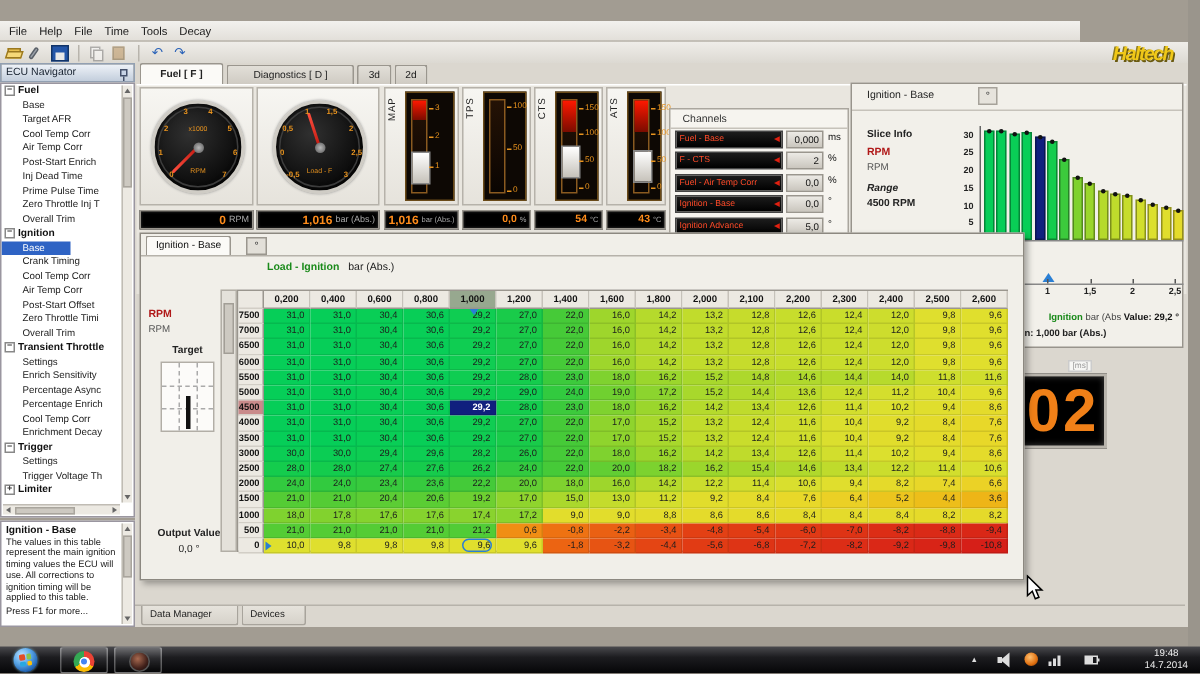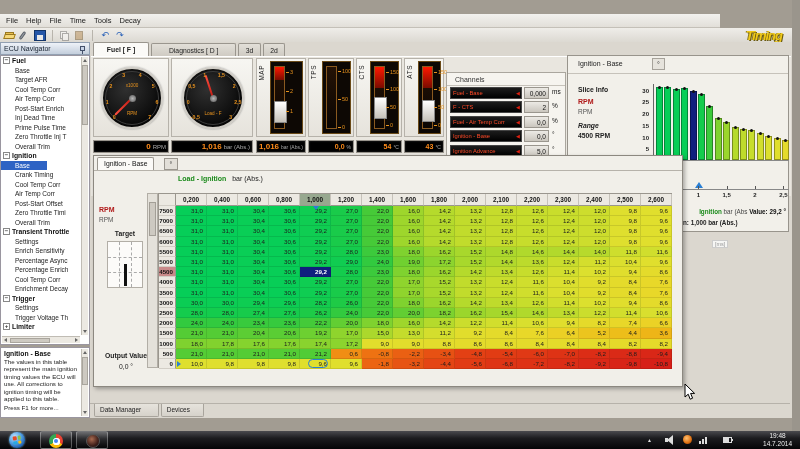--- a/index.html
+++ b/index.html
@@ -199,21 +199,21 @@
     <span class="tico dim">
         <i class="pg1"></i>
         <i class="pg2"></i>
       </span>
     <span class="tico dim">
         <i class="clip"></i>
       </span>
     <span class="tsep"></span>
     <span class="tico">↶</span>
     <span class="tico">↷</span>
-    <span class="logo">Timing</span>
+    <span class="logo">Haltech</span>
   </div>
 
   <div class="side-head">
     <span>ECU Navigator</span>
     <span class="pin-ic"></span>
   </div>
   <div class="treewrap">
     <div id="navtree">
         <div class="tree-group">
           <span class="tbox">−</span>
@@ -527,20 +527,21 @@
         <div class="sxtick" style="left: 130.333px;">1</div>
         <div class="sxdash" style="left: 158.667px;"></div>
         <div class="sxtick" style="left: 158.667px;">1,5</div>
         <div class="sxdash" style="left: 187px;"></div>
         <div class="sxtick" style="left: 187px;">2</div>
         <div class="sxdash" style="left: 215.333px;"></div>
         <div class="sxtick" style="left: 215.333px;">2,5</div>
       </div>
     <div class="msbox" style="left:656px;top:116px;">[ms]</div>
     <div class="msbox" style="left:622px;top:198px;">[ms]</div>
+    <div class="bigdisp"><span>02</span></div>
 
     <div class="twindow">
       <span class="tw-tab" style="left:3px;">Ignition - Base</span>
       <span class="tw-tab2" style="left:70px;">°</span>
       <div class="tw-sep"></div>
       <div class="tw-axis">
         <span class="a1">Load - Ignition</span>
         <span class="a2">bar (Abs.)</span>
       </div>
       <div class="rpm-red">RPM</div>

